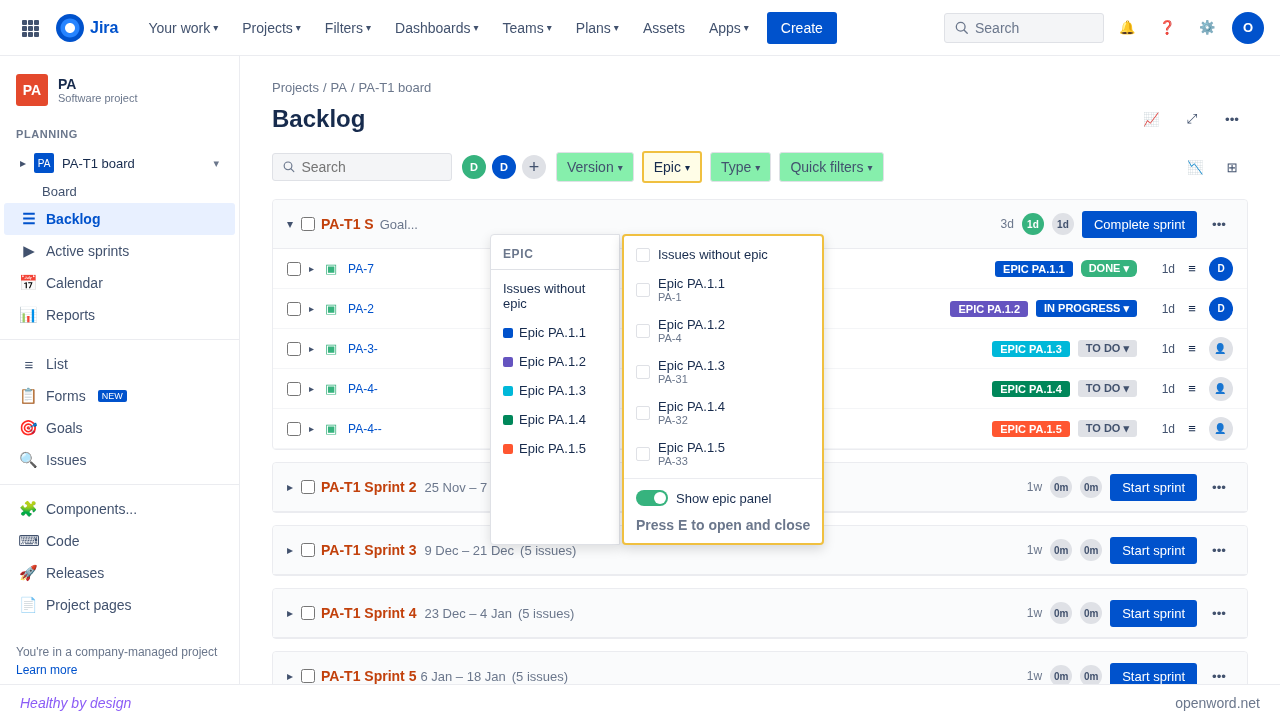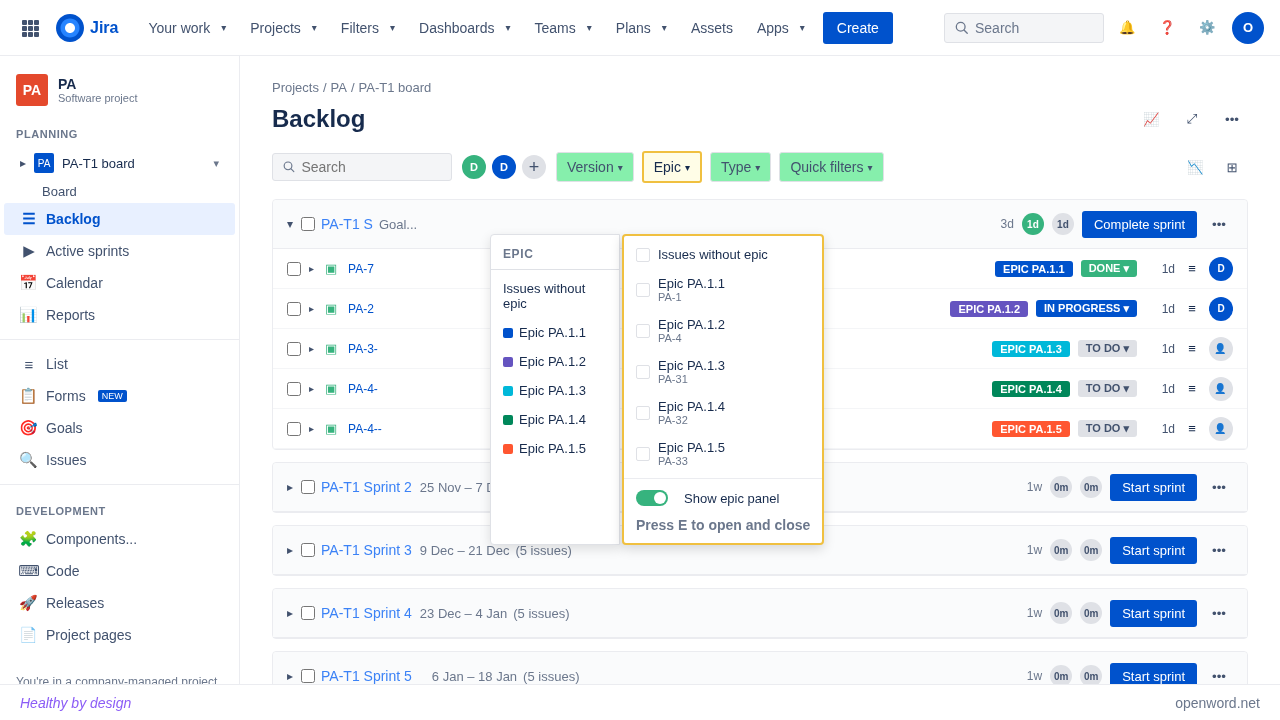--- a/index.html
+++ b/index.html
@@ -15,21 +15,21 @@
       padding: 16px 16px;
       gap: 12px;
       position: fixed;
       top: 0; left: 0; right: 0;
       z-index: 100;
     }
     .nav-grid-icon { width: 28px; height: 28px; display: flex; align-items: center; justify-content: center; cursor: pointer; color: #42526e; }
     .nav-logo { display: flex; align-items: center; gap: 6px; color: #0052cc; font-weight: 700; font-size: 16px; text-decoration: none; }
     .nav-logo-icon { width: 28px; height: 28px; }
     .nav-items { display: flex; align-items: center; gap: 4px; margin-left: 8px; }
-    .nav-item { padding: 6px 10px; border-radius: 3px; cursor: pointer; color: #42526e; font-size: 14px; display: flex; align-items: center; gap: 11px; }
+    .nav-item { padding: 6px 10px; border-radius: 3px; cursor: pointer; color: #42526e; font-size: 14px; display: flex; align-items: center; gap: 3px; }
     .nav-item .chevron { font-size: 10px; }
     .nav-create { background: #0052cc; color: #fff; padding: 8px 14px; border-radius: 3px; cursor: pointer; font-size: 14px; font-weight: 500; border: none; margin-left: 4px; }
     .nav-right { margin-left: auto; display: flex; align-items: center; gap: 8px; }
     .search-box { display: flex; align-items: center; background: #f4f5f7; border: 1px solid #dfe1e6; border-radius: 3px; padding: 6px 10px; gap: 6px; width: 160px; color: #6b778c; font-size: 14px; cursor: text; }
     .nav-icon-btn { width: 32px; height: 32px; display: flex; align-items: center; justify-content: center; border-radius: 50%; cursor: pointer; color: #42526e; border: none; background: none; }
     .avatar-circle { width: 32px; height: 32px; border-radius: 50%; background: #0052cc; color: #fff; display: flex; align-items: center; justify-content: center; font-size: 13px; font-weight: 600; cursor: pointer; }
 
     
     .page { display: flex; margin-top: 56px; height: calc(720px - 56px); }
 
@@ -76,21 +76,21 @@
     .av-add { background: #dfe1e6; color: #42526e; font-size: 16px; }
     .filter-btn { display: flex; align-items: center; gap: 4px; padding: 6px 10px; border: 1px solid #dfe1e6; border-radius: 3px; cursor: pointer; font-size: 14px; color: #42526e; background: #86efac; }
     .filter-btn .chevron { font-size: 10px; }
     .epic-btn { background: #ffe; border: 2px solid #f0c040; color: #172b4d; font-weight: 500; }
     .toolbar-right { margin-left: auto; display: flex; align-items: center; gap: 4px; }
 
     
     .sprint-section { border: 1px solid #ebecf0; border-radius: 4px; margin-bottom: 12px; }
     .sprint-header { display: flex; align-items: center; padding: 10px 14px; background: #fafbfc; border-bottom: 1px solid #ebecf0; border-radius: 4px 4px 0 0; cursor: pointer; }
     .expand-icon { margin-right: 8px; color: #42526e; font-size: 12px; }
-    .sprint-title { font-weight: 400; font-size: 14px; color: #3b82f6; }
+    .sprint-title { font-weight: 700; font-size: 14px; color: #c2410c; }
     .sprint-dates { font-size: 13px; color: #6b778c; margin-left: 6px; }
     .sprint-count { font-size: 13px; color: #6b778c; margin-left: 6px; }
     .sprint-actions { margin-left: auto; display: flex; align-items: center; gap: 8px; }
     .sprint-time { font-size: 12px; color: #6b778c; }
     .sprint-badge { background: #36b37e; color: #fff; border-radius: 50%; width: 22px; height: 22px; display: flex; align-items: center; justify-content: center; font-size: 10px; font-weight: 700; }
     .sprint-badge-gray { background: #dfe1e6; color: #42526e; }
     .complete-btn { background: #0052cc; color: #fff; border: none; border-radius: 3px; padding: 6px 12px; font-size: 13px; cursor: pointer; font-weight: 500; }
     .start-btn { background: #0052cc; color: #fff; border: none; border-radius: 3px; padding: 6px 12px; font-size: 13px; cursor: pointer; font-weight: 500; }
     .more-btn { width: 28px; height: 28px; display: flex; align-items: center; justify-content: center; border-radius: 3px; cursor: pointer; border: none; background: none; color: #42526e; }
 
@@ -100,39 +100,39 @@
     .issue-type { width: 18px; height: 18px; display: flex; align-items: center; justify-content: center; flex-shrink: 0; font-size: 13px; }
     .issue-key { font-size: 12px; color: #0052cc; cursor: pointer; white-space: nowrap; min-width: 50px; }
     .issue-expand { font-size: 10px; color: #42526e; cursor: pointer; }
     .epic-tag { padding: 2px 8px; border-radius: 3px; font-size: 11px; font-weight: 600; color: #fff; white-space: nowrap; }
     .epic-blue { background: #0052cc; }
     .epic-purple { background: #6554c0; }
     .epic-teal { background: #00b8d9; }
     .epic-green { background: #00875a; }
     .epic-orange { background: #ff5630; }
     .status-badge { padding: 2px 8px; border-radius: 3px; font-size: 11px; font-weight: 600; white-space: nowrap; }
-    .status-done { background: #36b37e; color: #fff; }
+    .status-done { background: #36b37e; color: #fff; border-radius: 6px; }
     .status-inprogress { background: #0052cc; color: #fff; }
     .status-todo { background: #dfe1e6; color: #42526e; }
     .issue-spacer { flex: 1; }
     .issue-est { font-size: 12px; color: #42526e; min-width: 30px; text-align: right; }
     .issue-priority { width: 18px; height: 18px; display: flex; align-items: center; justify-content: center; font-size: 13px; }
     .issue-assignee { width: 24px; height: 24px; border-radius: 50%; display: flex; align-items: center; justify-content: center; font-size: 10px; font-weight: 600; color: #fff; flex-shrink: 0; }
 
     
     .epic-panel { position: absolute; top: 170px; left: 572px; z-index: 200; display: flex; gap: 0; }
     .epic-sidebar-item { padding: 7px 12px; font-size: 13px; color: #172b4d; cursor: pointer; display: flex; align-items: center; gap: 6px; }
     .epic-sidebar-item .ep-bar { width: 10px; height: 10px; border-radius: 2px; flex-shrink: 0; }
     .epic-dropdown { background: #fff; border: 2px solid #f0c040; border-radius: 4px; min-width: 190px; padding: 4px 0; box-shadow: 0 4px 12px rgba(0,0,0,0.15); }
     .epic-dd-item { display: flex; align-items: center; gap: 8px; padding: 7px 12px; cursor: pointer; font-size: 13px; color: #172b4d; }
     .epic-dd-check { width: 14px; height: 14px; border: 1px solid #dfe1e6; border-radius: 2px; flex-shrink: 0; }
     .epic-dd-name { font-weight: 500; }
     .epic-dd-sub { font-size: 11px; color: #6b778c; }
     .epic-dd-sep { height: 1px; background: #ebecf0; margin: 4px 0; }
-    .epic-dd-show { display: flex; align-items: center; gap: 16px; padding: 7px 12px; cursor: pointer; font-size: 13px; color: #172b4d; }
+    .epic-dd-show { display: flex; align-items: center; gap: 8px; padding: 7px 12px; cursor: pointer; font-size: 13px; color: #172b4d; }
     .toggle-on { width: 32px; height: 16px; background: #36b37e; border-radius: 8px; position: relative; flex-shrink: 0; }
     .toggle-on::after { content: ''; position: absolute; right: 2px; top: 2px; width: 12px; height: 12px; background: #fff; border-radius: 50%; }
     .epic-dd-hint { font-size: 14px; color: #6b778c; padding: 4px 12px 6px; font-weight: bold; }
 
     
     ::-webkit-scrollbar { width: 6px; }
     ::-webkit-scrollbar-track { background: #f4f5f7; }
     ::-webkit-scrollbar-thumb { background: #c1c7d0; border-radius: 3px; }
 
     
@@ -269,21 +269,20 @@
     <div class="sidebar-item">
       <span class="icon">🎯</span>
       <span>Goals</span>
     </div>
     <div class="sidebar-item">
       <span class="icon">🔍</span>
       <span>Issues</span>
     </div>
 
     <div class="sidebar-divider"></div>
-    <div class="sidebar-section-label">DEVELOPMENT</div>
 
     <div class="sidebar-item">
       <span class="icon">🧩</span>
       <span>Components...</span>
     </div>
     <div class="sidebar-item">
       <span class="icon">⌨</span>
       <span>Code</span>
     </div>
     <div class="sidebar-item">
@@ -485,21 +484,21 @@
             <button class="more-btn">•••</button>
           </div>
         </div>
       </div>
 
       <div class="sprint-section">
         <div class="sprint-header">
           <span class="expand-icon">▸</span>
           <input type="checkbox" class="issue-check" style="margin-right: 6px;">
           <span class="sprint-title">PA-T1 Sprint 5</span>
-          <span class="sprint-dates" style="margin-left:20px">6 Jan – 18 Jan</span>
+          <span class="sprint-dates" style="margin-left:4px">6 Jan – 18 Jan</span>
           <span class="sprint-count">(5 issues)</span>
           <div class="sprint-actions">
             <span class="sprint-time">1w</span>
             <span class="sprint-badge sprint-badge-gray">0m</span>
             <span class="sprint-badge sprint-badge-gray">0m</span>
             <button class="start-btn">Start sprint</button>
             <button class="more-btn">•••</button>
           </div>
         </div>
       </div>

